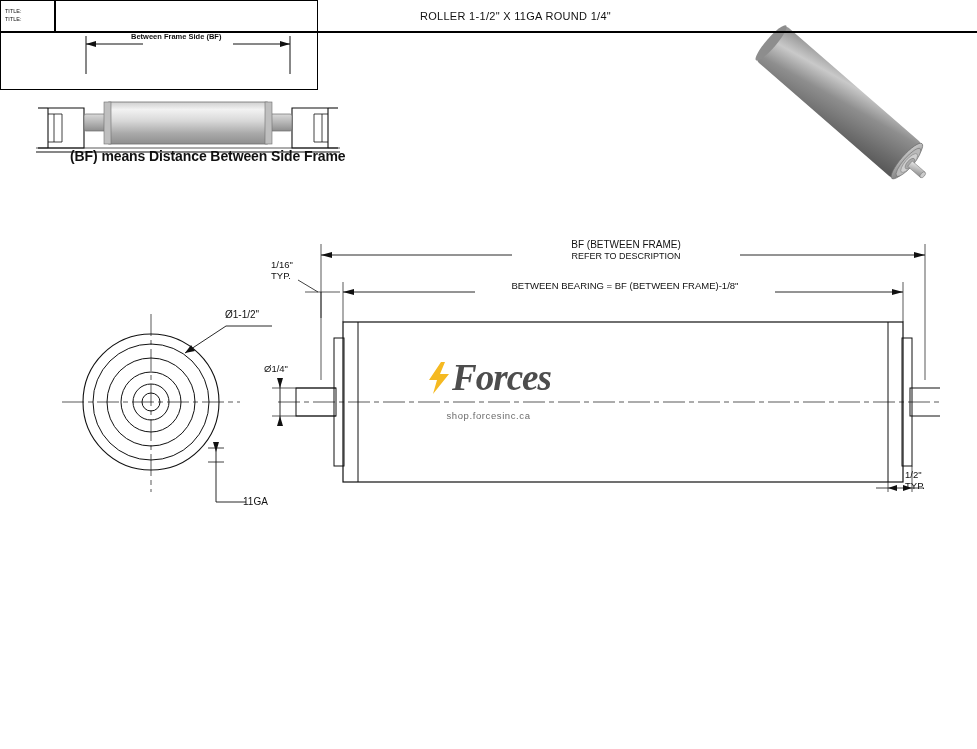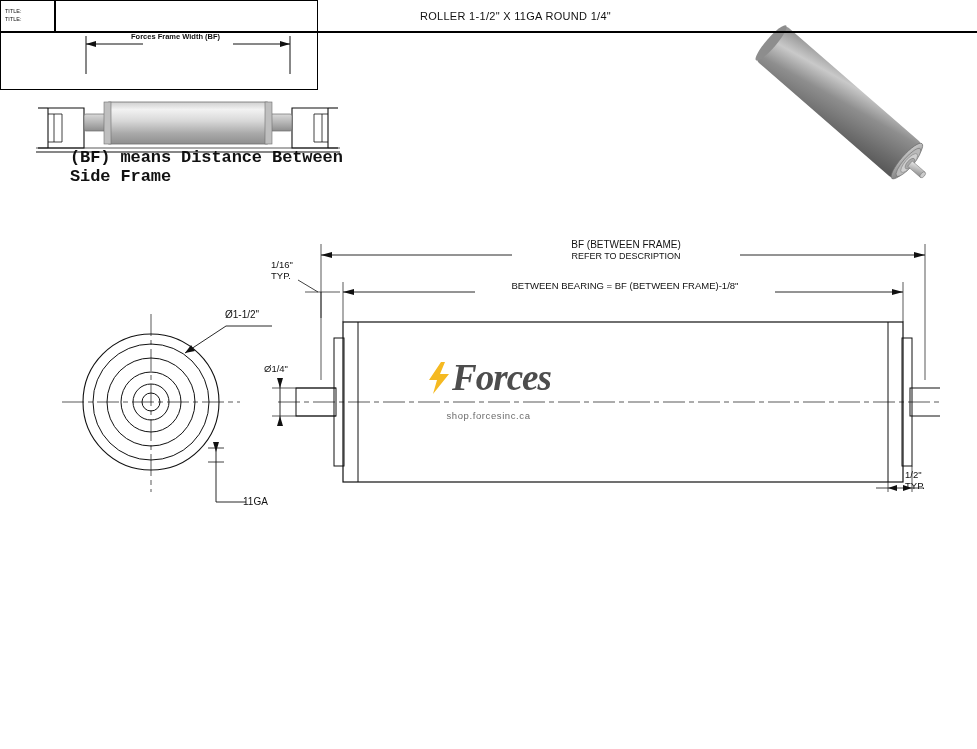--- a/index.html
+++ b/index.html
@@ -23,25 +23,24 @@
   #inset-frame {
     left: 18px;
     top: 22px;
     width: 340px;
     height: 148px;
   }
   #inset-caption {
     left: 70px;
     top: 148px;
     width: 280px;
-    font-size: 17px;
+    font-size: 14px;
     font-weight: bold;
     color: #111;
     letter-spacing: -0.1px;
-    font-family: Liberation Mono, monospace;
   }
   #inset-dimlabel {
     left: 128px;
     top: 32px;
     font-size: 7.5px;
     font-weight: bold;
     color: #111;
     background: #fff;
     padding: 0 3px;
   }
@@ -191,21 +190,21 @@
         <stop offset="100%" stop-color="#8d8d8d"></stop>
       </linearGradient>
     </defs>
     <rect x="88" y="80" width="164" height="42" rx="3" fill="url(#ins-roll)" stroke="#6f6f6f" stroke-width="0.8"></rect>
     <rect x="66" y="92" width="24" height="17" rx="2" fill="url(#ins-shaft)" stroke="#6f6f6f" stroke-width="0.7"></rect>
     <rect x="250" y="92" width="24" height="17" rx="2" fill="url(#ins-shaft)" stroke="#6f6f6f" stroke-width="0.7"></rect>
     <rect x="86" y="80" width="7" height="42" fill="#bfbfbf" stroke="#6f6f6f" stroke-width="0.6"></rect>
     <rect x="247" y="80" width="7" height="42" fill="#bfbfbf" stroke="#6f6f6f" stroke-width="0.6"></rect>
   </svg>
 
-  <div id="inset-dimlabel" class="abs">Forces Frame Width (BF)</div>
+  <div id="inset-dimlabel" class="abs">Between Frame Side (BF)</div>
 
   <div id="inset-caption" class="abs">(BF) means Distance Between Side Frame</div>
 
   <svg id="roller3d" class="abs" viewBox="0 0 238 160" width="238" height="160">
     <defs>
       <linearGradient id="g-body" x1="0.1" y1="0" x2="0.9" y2="1">
         <stop offset="0%" stop-color="#9a9a9a"></stop>
         <stop offset="22%" stop-color="#c9c9c9"></stop>
         <stop offset="48%" stop-color="#8e8e8e"></stop>
         <stop offset="80%" stop-color="#6d6d6d"></stop>

